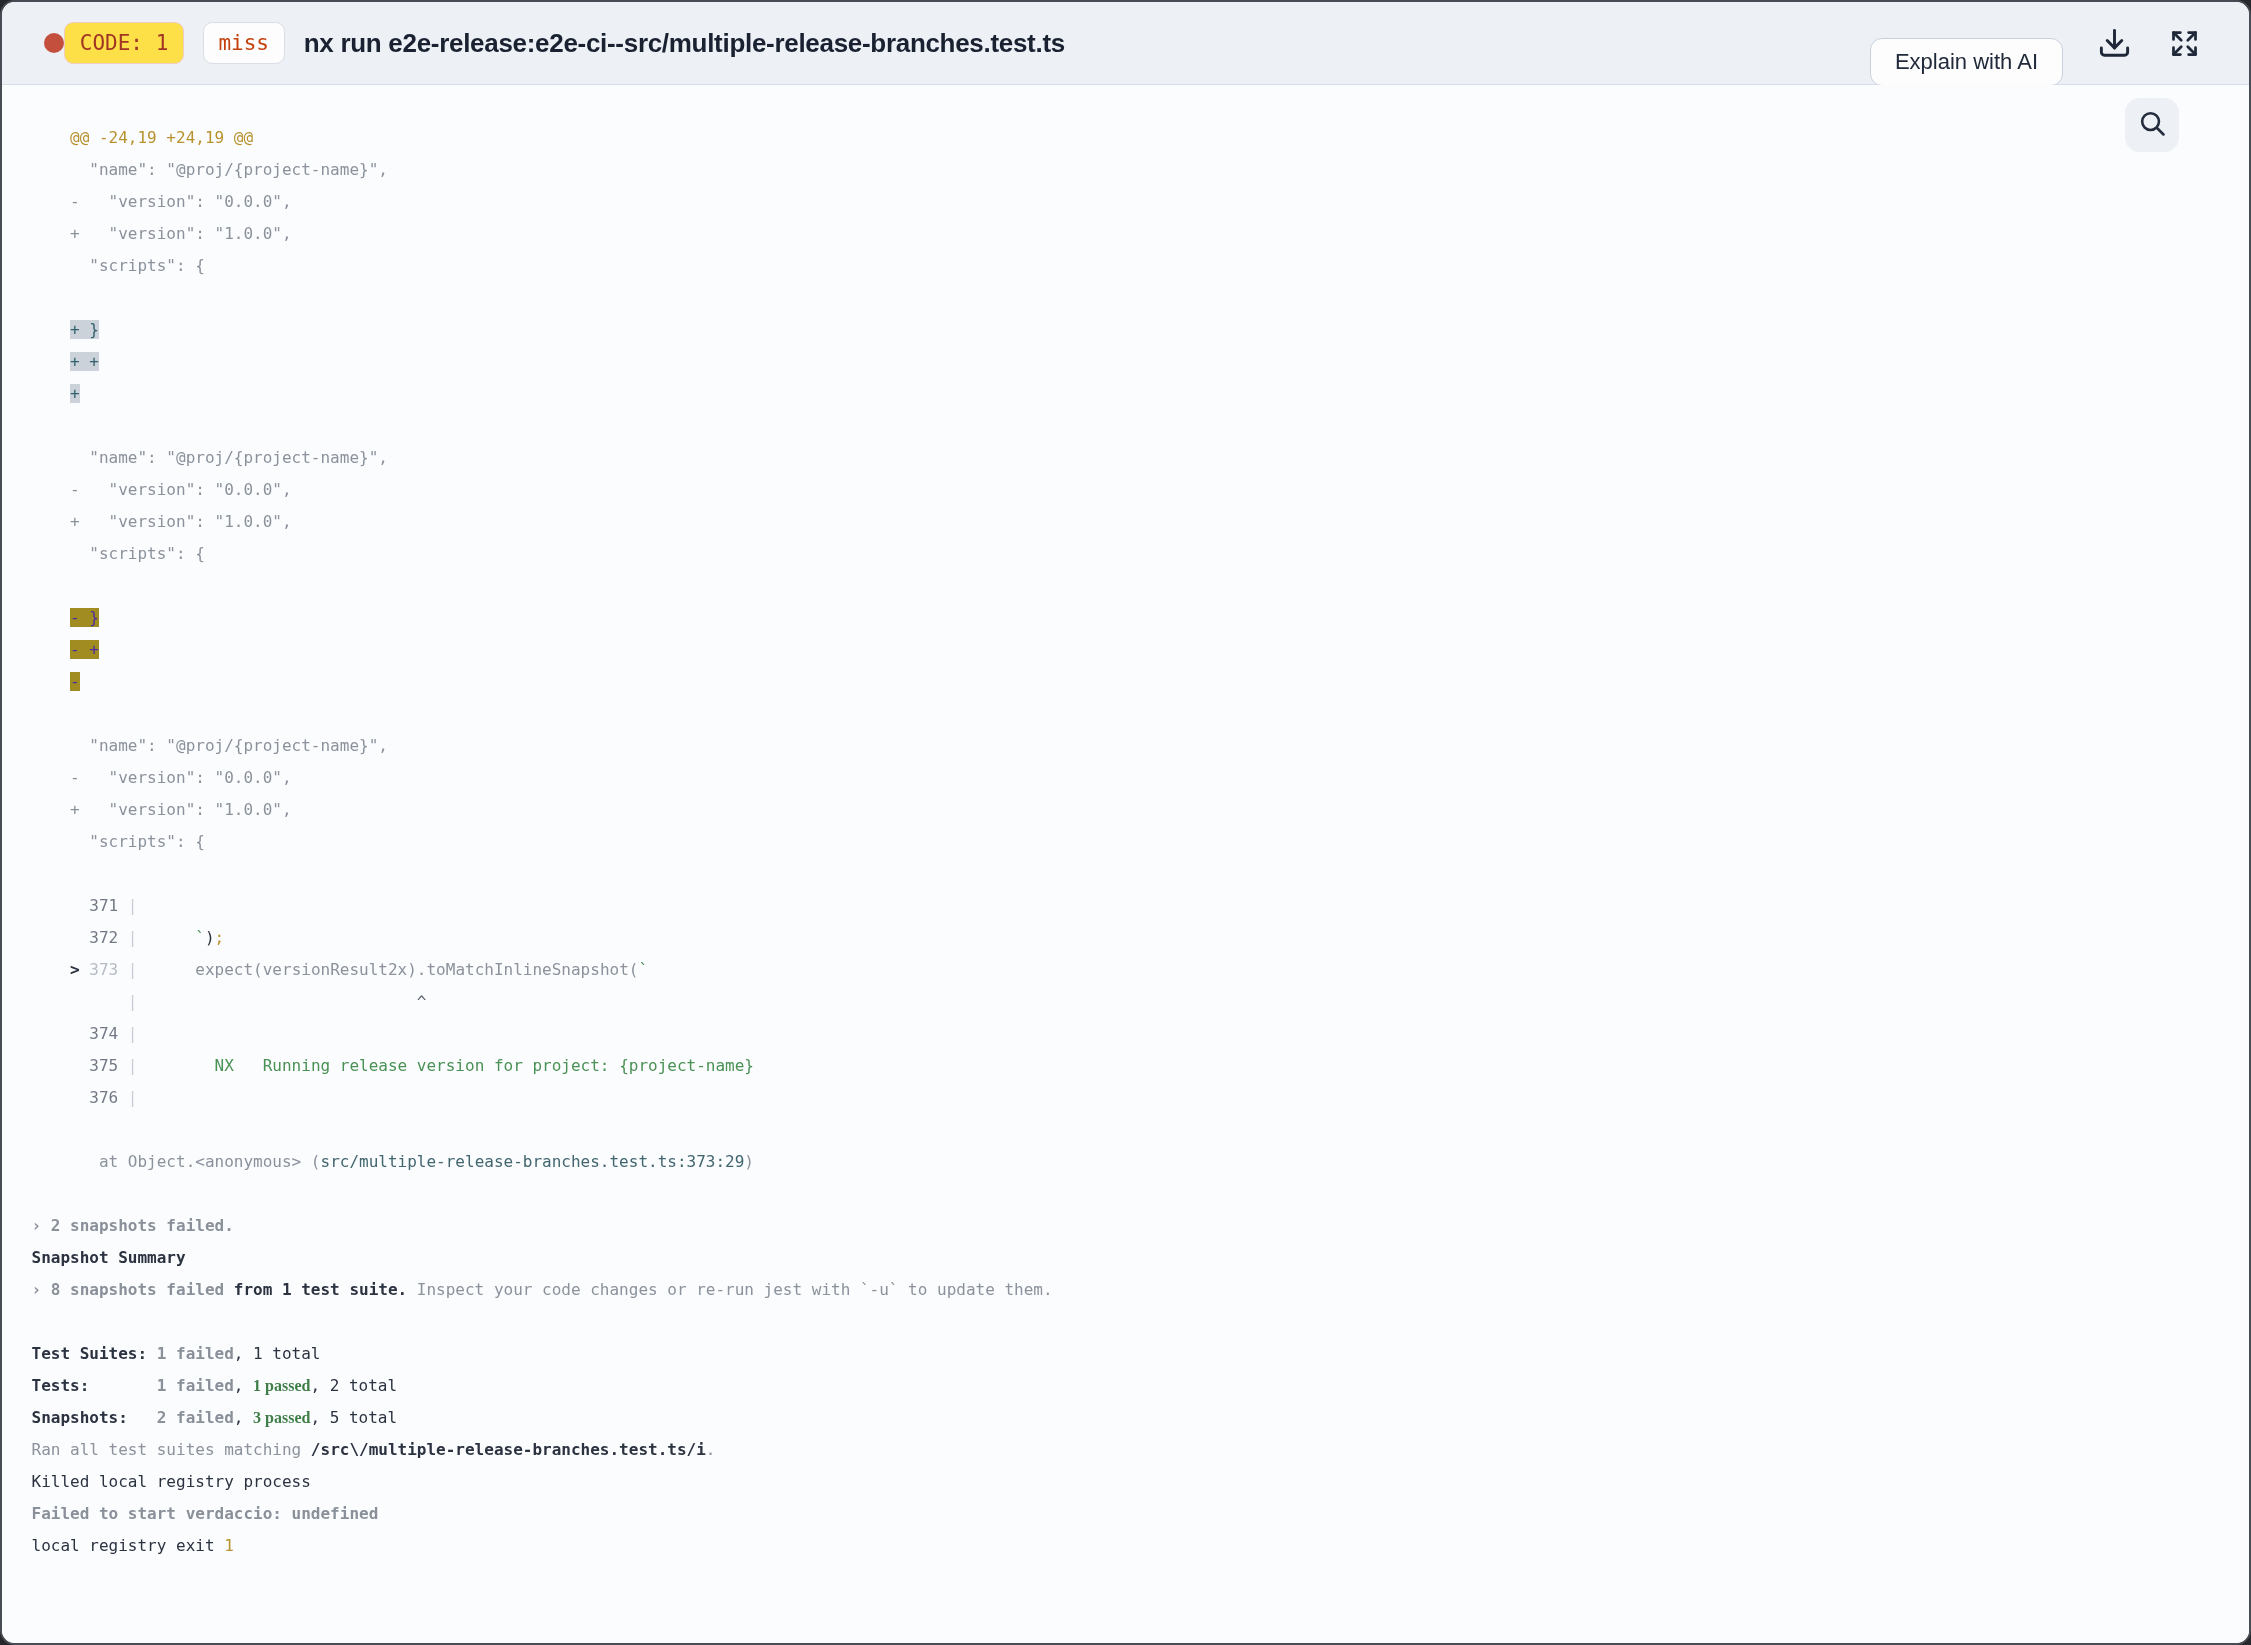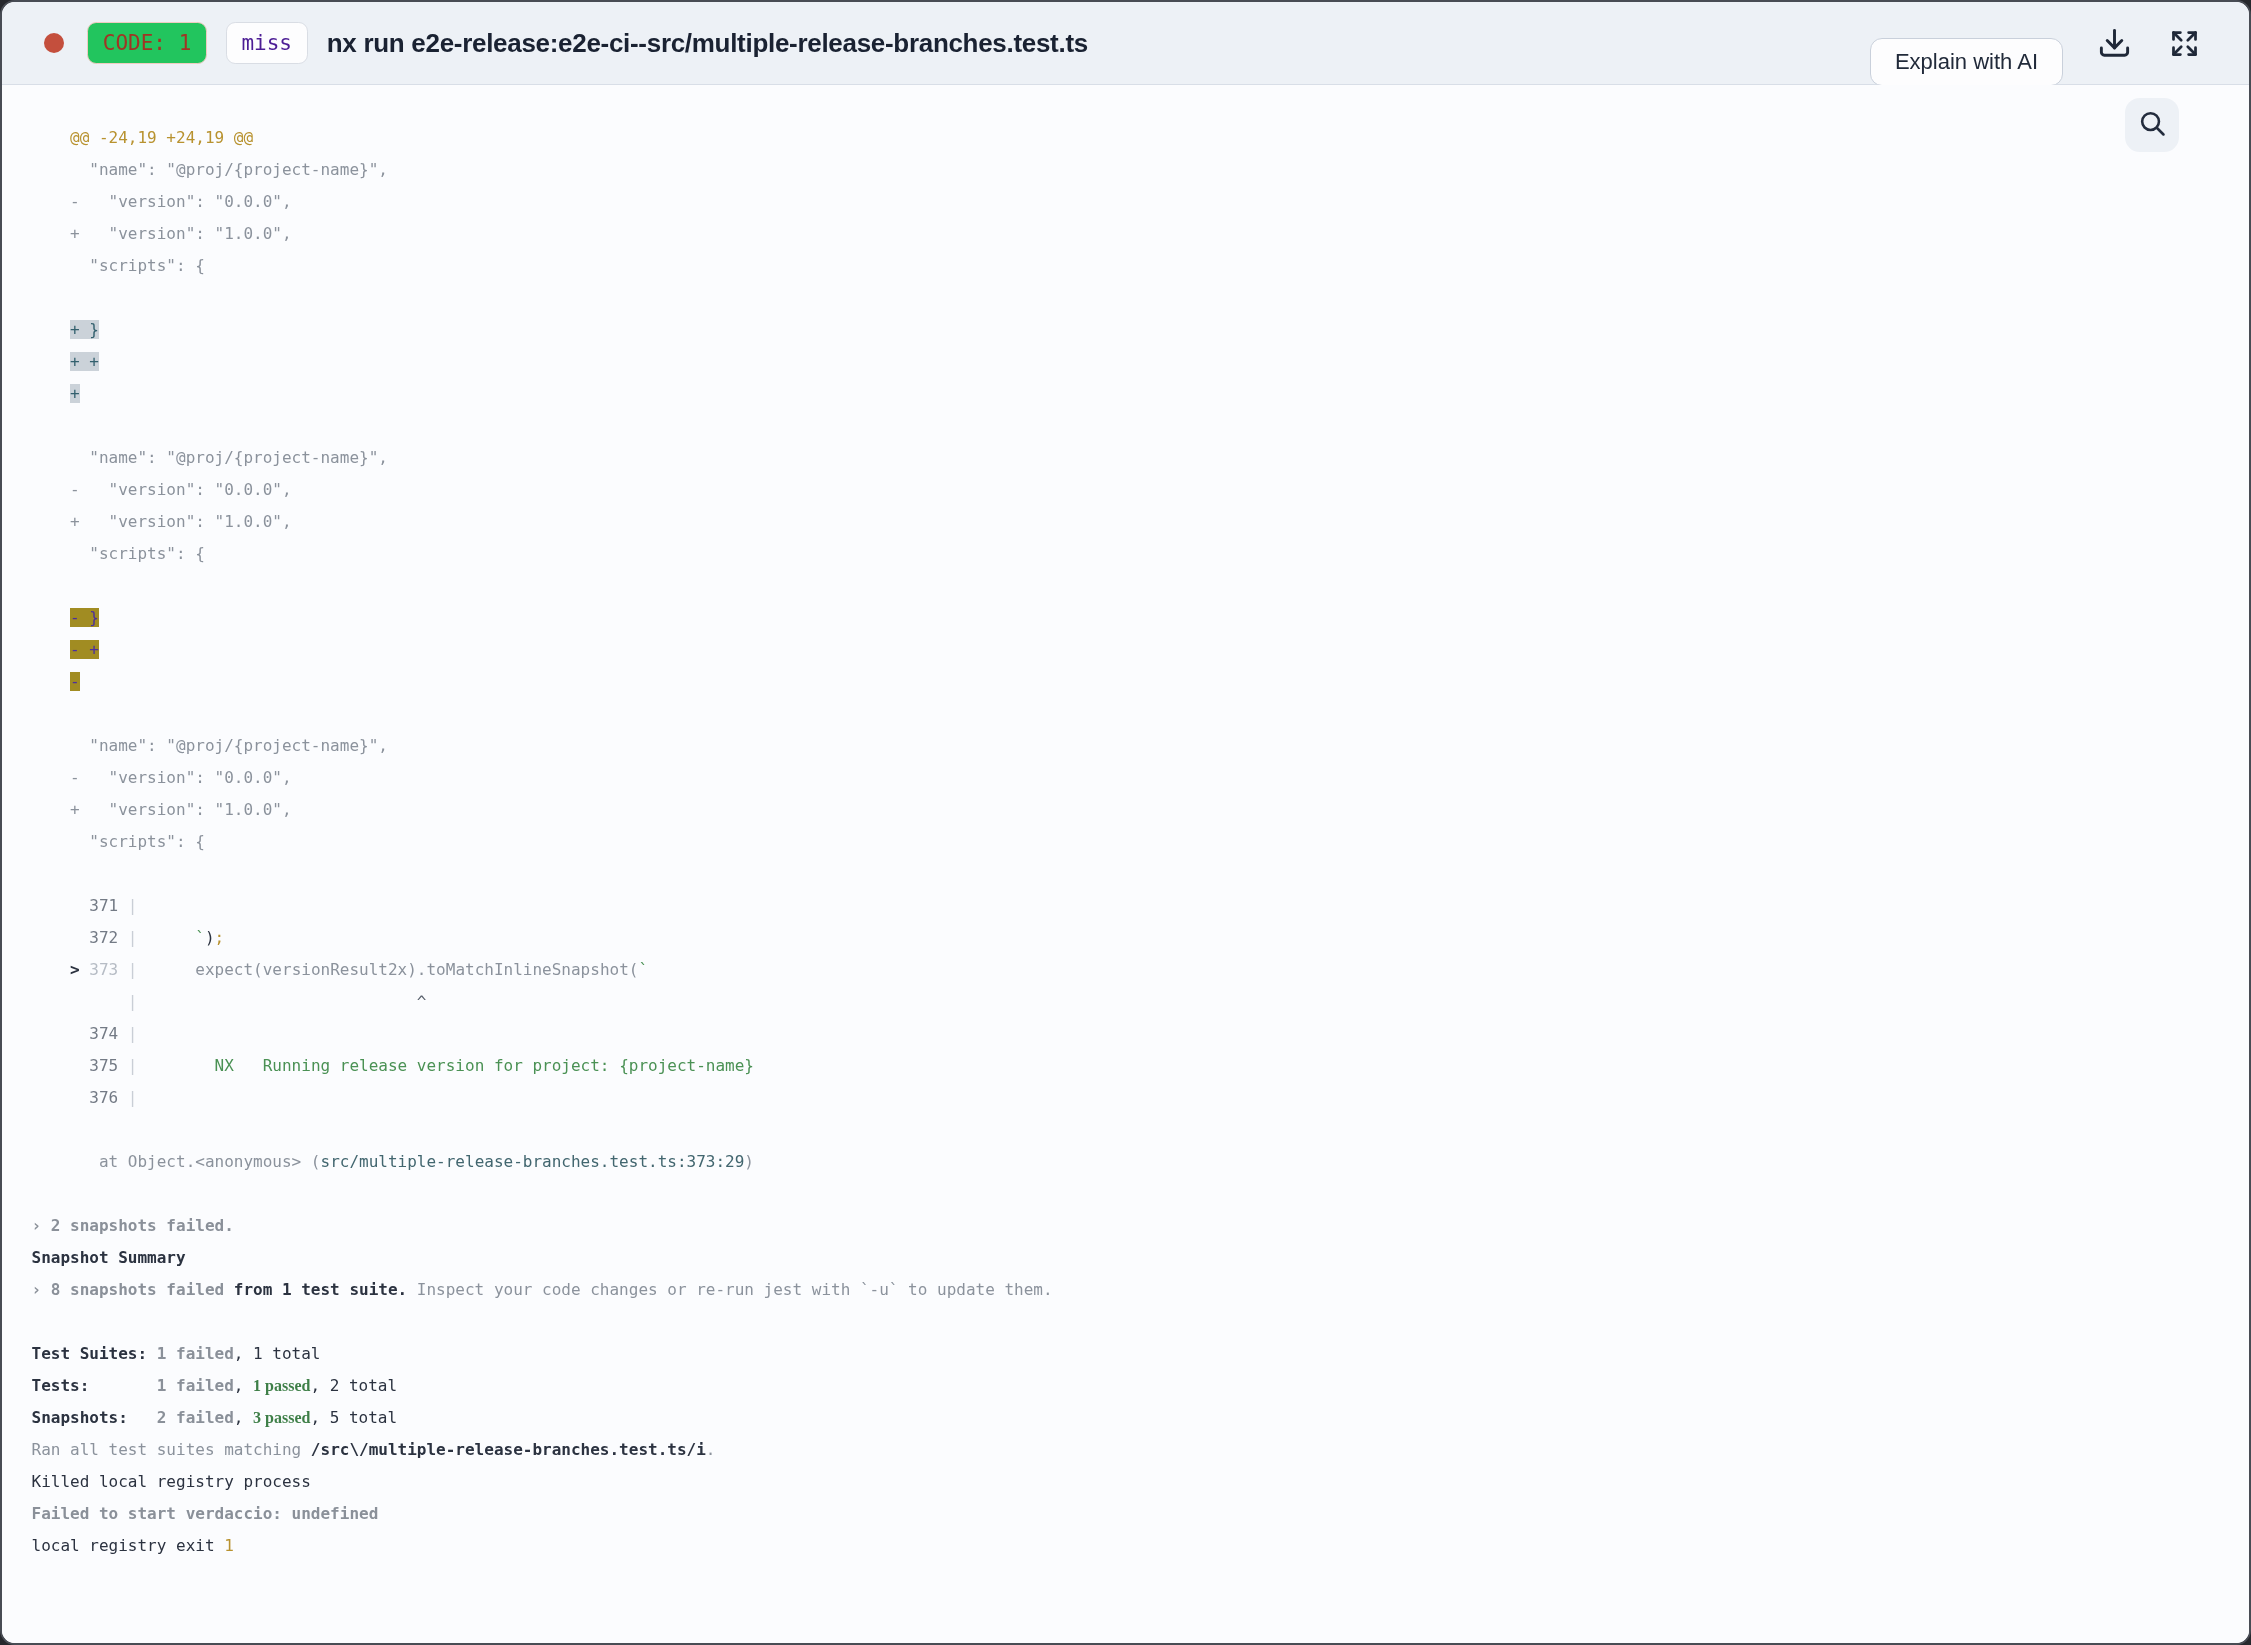--- a/index.html
+++ b/index.html
@@ -20,26 +20,25 @@
     display:flex;align-items:center;
     padding:0 46px 0 42px;
   }
   .status-dot{width:20px;height:20px;border-radius:50%;background:#c44f3d;flex:0 0 auto;}
   .badge{
     font-family:"DejaVu Sans Mono",monospace;
     font-size:21px;line-height:1;
     padding:9.2px 14.8px;border-radius:9.2px;white-space:nowrap;
   }
   .badge-code{
-    margin-left:23px;
-    color:#a13524;background:#22c55e;border:1.8px solid #efccc1;
+    color:#a13524;background:#fde047;border:1.8px solid #efccc1;
   }
   .badge-miss{
     margin-left:18.5px;
-    color:#4c1d95;background:#fdfdfe;border:1.8px solid #d9dde4;
+    color:#c2410c;background:#fdfdfe;border:1.8px solid #d9dde4;
   }
   .hdr-title{
     margin-left:19px;
     font-family:"Liberation Sans",sans-serif;
     font-size:26px;font-weight:600;letter-spacing:-0.3px;
     color:#1a2232;white-space:nowrap;
   }
   .hdr-spacer{flex:1;}
   .btn-explain{
     font-family:"Liberation Sans",sans-serif;

